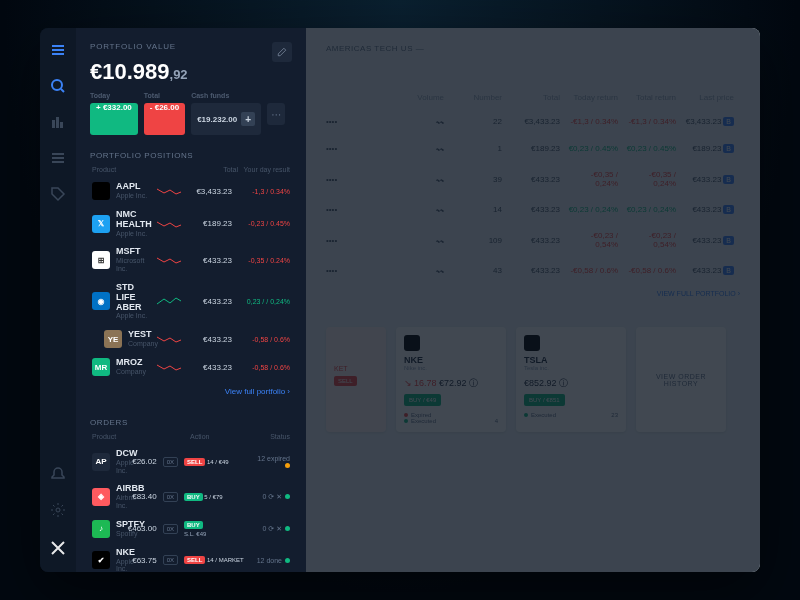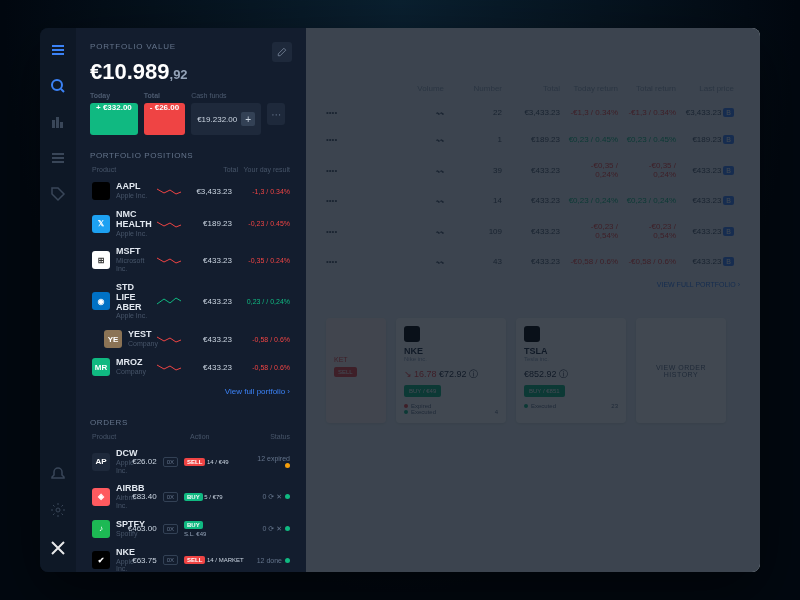--- a/index.html
+++ b/index.html
@@ -16,21 +16,21 @@
 .pval-label{font-size:8px;letter-spacing:.8px;color:#64748b;text-transform:uppercase}
 .pval{font-size:22px;font-weight:600;color:#fff;margin-top:8px}
 .pval-dec{font-size:13px;color:#94a3b8}
 .edit-btn{position:absolute;top:14px;right:14px;width:20px;height:20px;background:#1e293b;border-radius:3px;display:flex;align-items:center;justify-content:center;cursor:pointer}
 .edit-btn svg{width:10px;height:10px;stroke:#94a3b8}
 .chips{display:flex;gap:6px;margin-top:10px}
 .chip{height:32px;border-radius:3px;font-size:8px;display:flex;flex-direction:column;justify-content:flex-start;padding:0 6px;position:relative}
 .chip-lbl{font-size:7px;opacity:.7;position:absolute;top:-11px;left:0;color:#64748b}
 .chip-today{background:#10b981;color:#fff;font-weight:600}
 .chip-total{background:#ef4444;color:#fff;font-weight:700}
-.chip-cash{background:#1e293b;color:#cbd5e1;font-weight:400;display:flex;flex-direction:row;align-items:center;gap:4px}
+.chip-cash{background:#1e293b;color:#cbd5e1;font-weight:700;display:flex;flex-direction:row;align-items:center;gap:4px}
 .chip-plus{width:14px;height:14px;border-radius:2px;background:#334155;display:flex;align-items:center;justify-content:center;font-size:10px;cursor:pointer}
 .chip-more{width:18px;height:22px;background:#1e293b;border-radius:3px;display:flex;align-items:center;justify-content:center;cursor:pointer;color:#64748b;font-size:10px}
 .sec-title{font-size:8px;letter-spacing:.6px;color:#64748b;margin:16px 0 6px;text-transform:uppercase}
 .tbl-head{display:flex;font-size:7px;color:#475569;padding:0 2px 4px}
 .th-prod{flex:1}
 .th-tot{width:44px;text-align:right}
 .th-res{width:52px;text-align:right}
 .pos-row{display:flex;align-items:center;padding:5px 2px;gap:6px}
 .pos-ico{width:18px;height:18px;border-radius:3px;display:flex;align-items:center;justify-content:center;font-size:8px;font-weight:700;color:#fff;flex-shrink:0}
 .pos-name{flex:1;min-width:0}
@@ -302,20 +302,21 @@
             <div><span class="act-pill act-sell">SELL</span> 14 / MARKET</div>
           </div>
           <div class="ord-stat">12 done<span class="dot exe"></span></div>
         </div>
       </div>
     <div class="link-row">View order history ›</div>
   </div>
 
   <div class="main">
     <div class="main-content">
+      <div class="crumbs">AMERICAS   TECH   US   —</div>
       <div class="main-table">
         <div class="mt-head" id="mt-head">
             <span class="sp-name"></span>
             <span class="">Volume</span>
             <span class="">Number</span>
             <span class="">Total</span>
             <span class="">Today return</span>
             <span class="">Total return</span>
             <span class="">Last price</span>
           </div>

